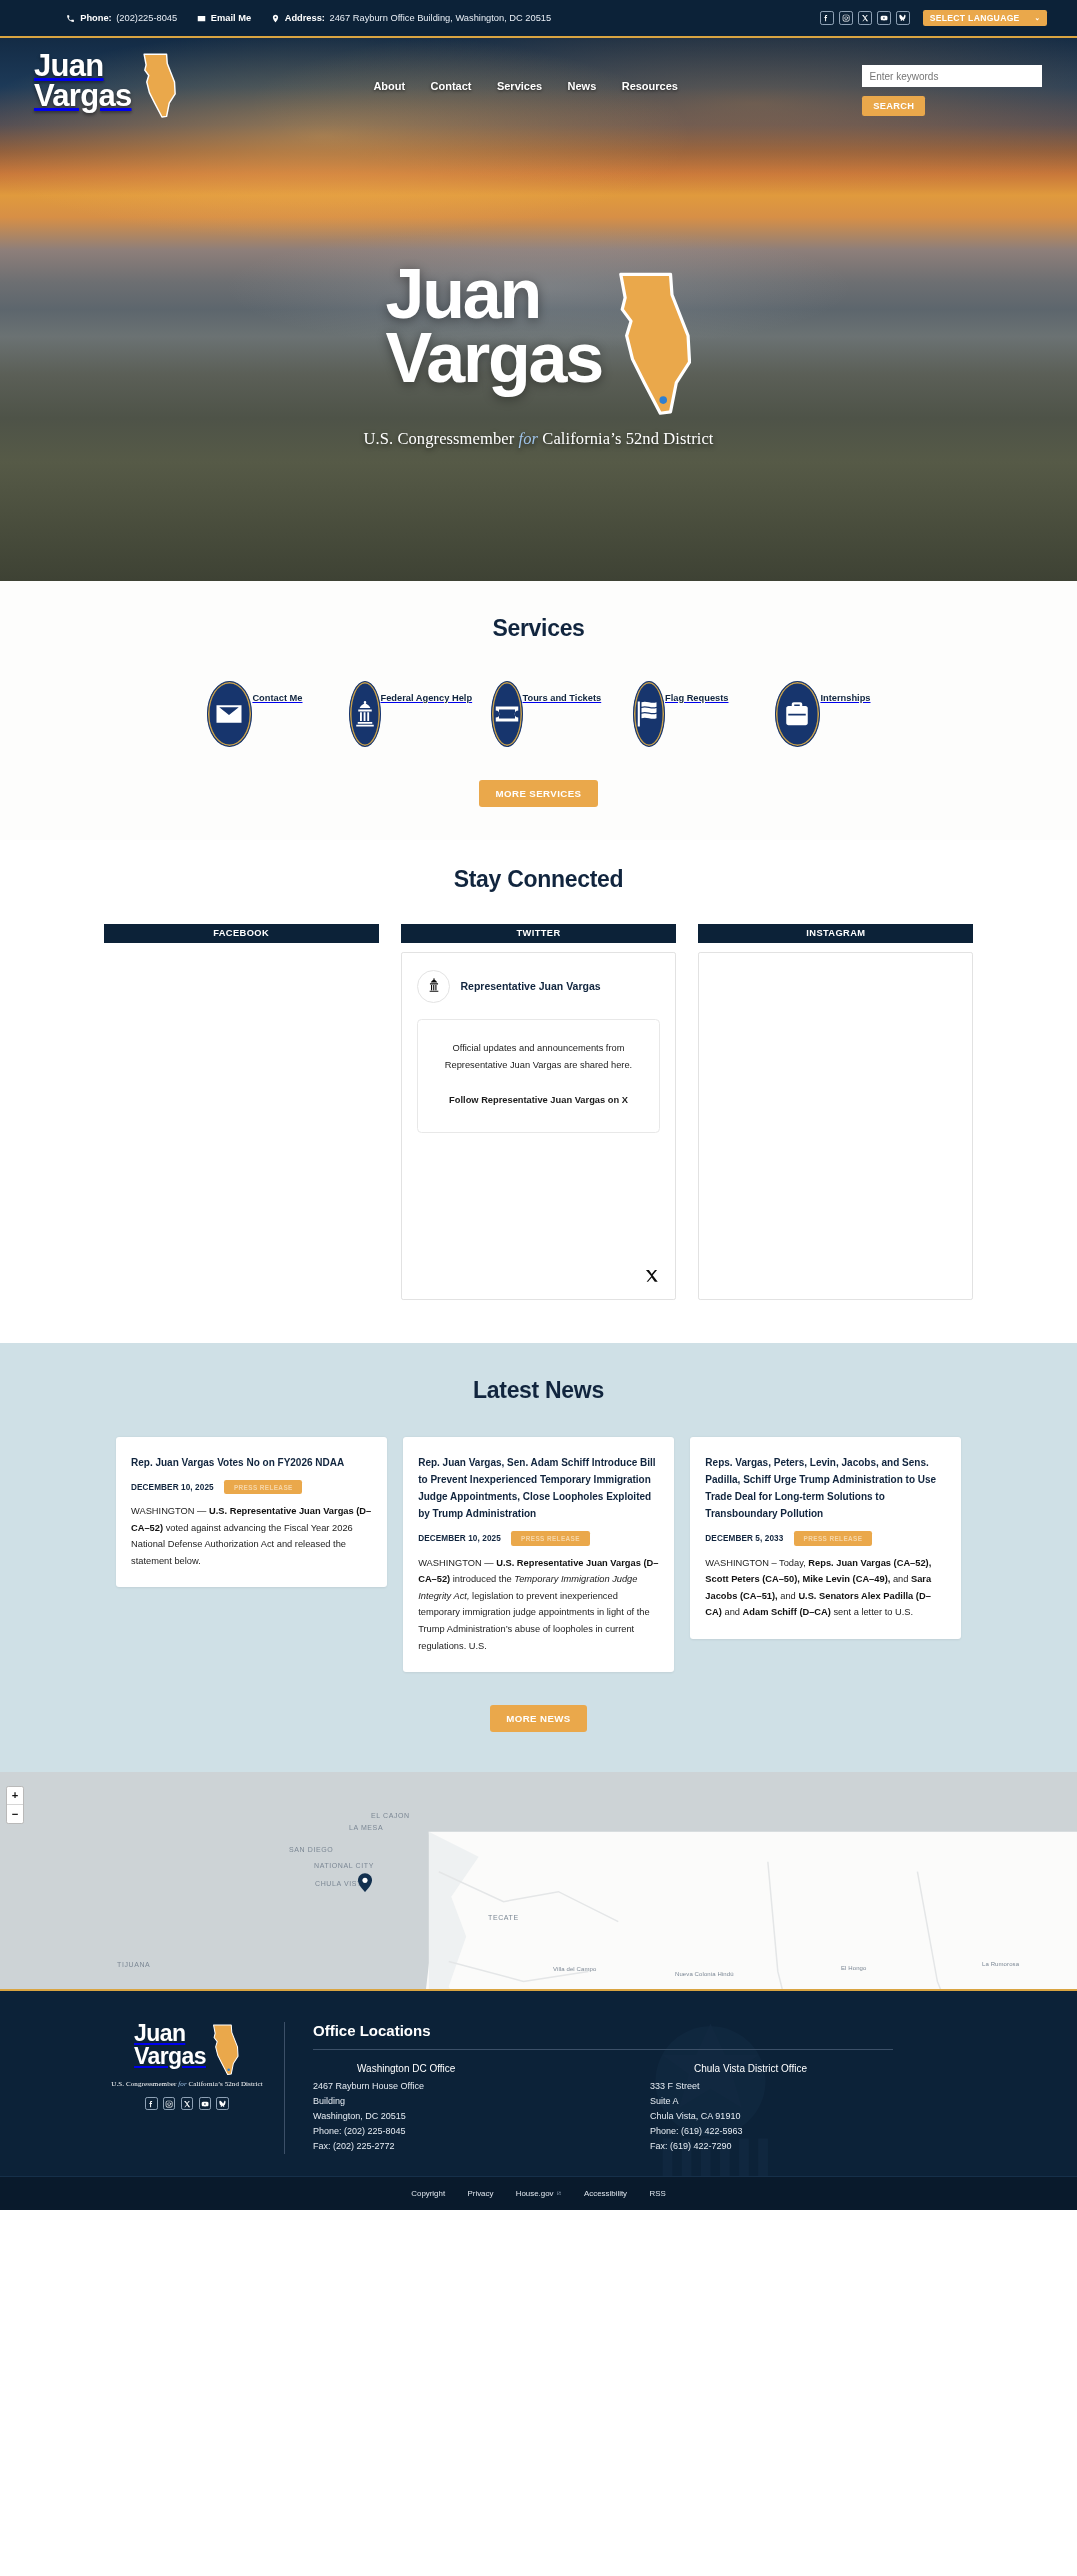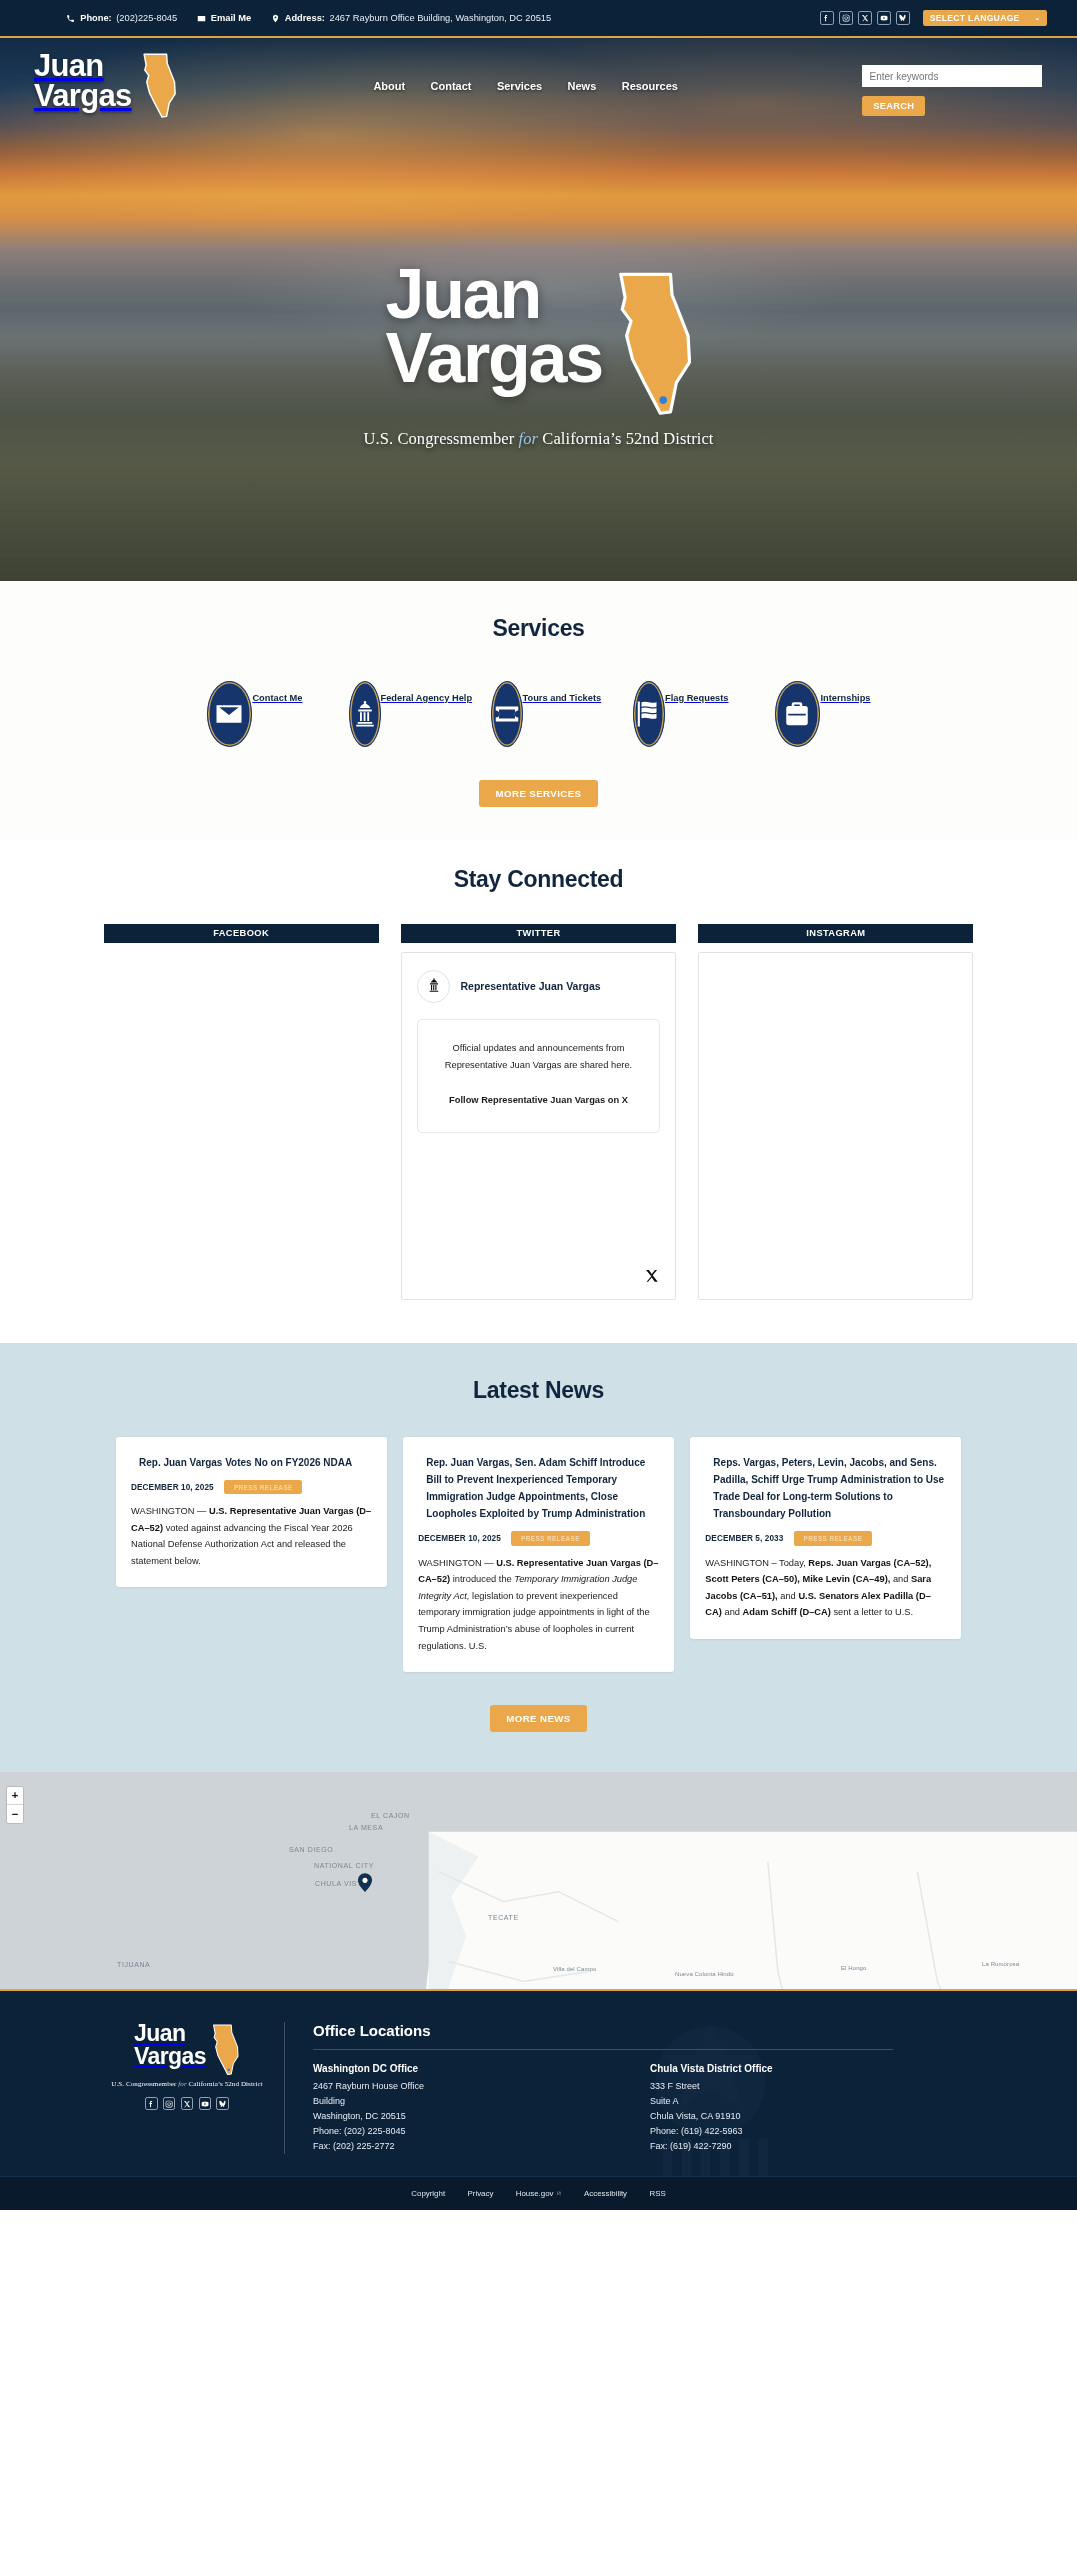--- a/index.html
+++ b/index.html
@@ -153,21 +153,21 @@
   .tw-foot { margin-top:auto; display:flex; justify-content:flex-end; padding-top:7.5px; }
   .tw-foot svg { width:15.7px; height:15.7px; fill:#0d0d0d; }
 
   
   .news { background:#cfe0e6; padding:34px 0 40px; text-align:center; }
   .news-grid { display:flex; justify-content:center; gap:16.5px; margin-top:33px; padding:0 116px; align-items:flex-start; }
   .news-card {
     flex:1; background:#ffffff; border-radius:3px; padding:16.5px 15px 18px;
     text-align:left; box-shadow:0 0.7px 2.2px rgba(0,0,0,.07);
   }
-  .news-title { font-size:10px; font-weight:bold; color:#11253e; line-height:1.72;margin-left:8px; }
+  .news-title { font-size:10px; font-weight:bold; color:#11253e; line-height:1.72; }
   .news-meta { display:flex; align-items:center; gap:10.5px; margin-top:9px; }
   .news-date { font-size:8.2px; font-weight:bold; color:#11253e; letter-spacing:0.1px; white-space:nowrap; }
   .news-tag {
     background:#eaa84b; color:#f6d6a8; font-size:6.4px; font-weight:bold;
     letter-spacing:0.4px; padding:3.7px 9.7px; border-radius:2.2px; white-space:nowrap;
   }
   .news-body { margin-top:9px; font-size:9.3px; line-height:1.78; color:#1c1c1c; }
   .news-body b { font-weight:bold; color:#111; }
   .news-body i { font-style:italic; }
 
@@ -208,21 +208,21 @@
     color:#ffffff; letter-spacing:0.1px;
   }
   .f-tag .ital { font-style:italic; color:#9fc3e8; }
   .f-soc { display:flex; gap:5.2px; margin-top:9.7px; }
   .f-soc .soc { width:12.7px; height:12.7px; }
   .f-right { flex:1; padding-left:28px; border-left:0.7px solid #3c5068; }
   .f-title { color:#ffffff; font-size:15px; font-weight:bold; }
   .f-rule { height:0.7px; background:#3c5068; margin:9.7px 0 13.5px; width:86%; }
   .offices { display:flex; gap:0; }
   .office { width:50%; }
-  .office h4 { color:#ffffff; font-size:10px; font-weight:bold; margin-bottom:4.5px; }
+  .office h4 { color:#ffffff; font-size:10px; font-weight:normal; margin-bottom:4.5px;margin-left:44px; }
   .office p { color:#e6ecf3; font-size:9px; line-height:1.66; }
 
   
   .bottombar {
     background:#091a2c; height:34px; display:flex; align-items:center;
     justify-content:center; gap:22.4px; border-top:0.7px solid #16304a;
   }
   .bottombar a {
     color:#dfe6ee; font-size:7.9px; text-decoration:none;
     display:inline-flex; align-items:center; gap:3px;

